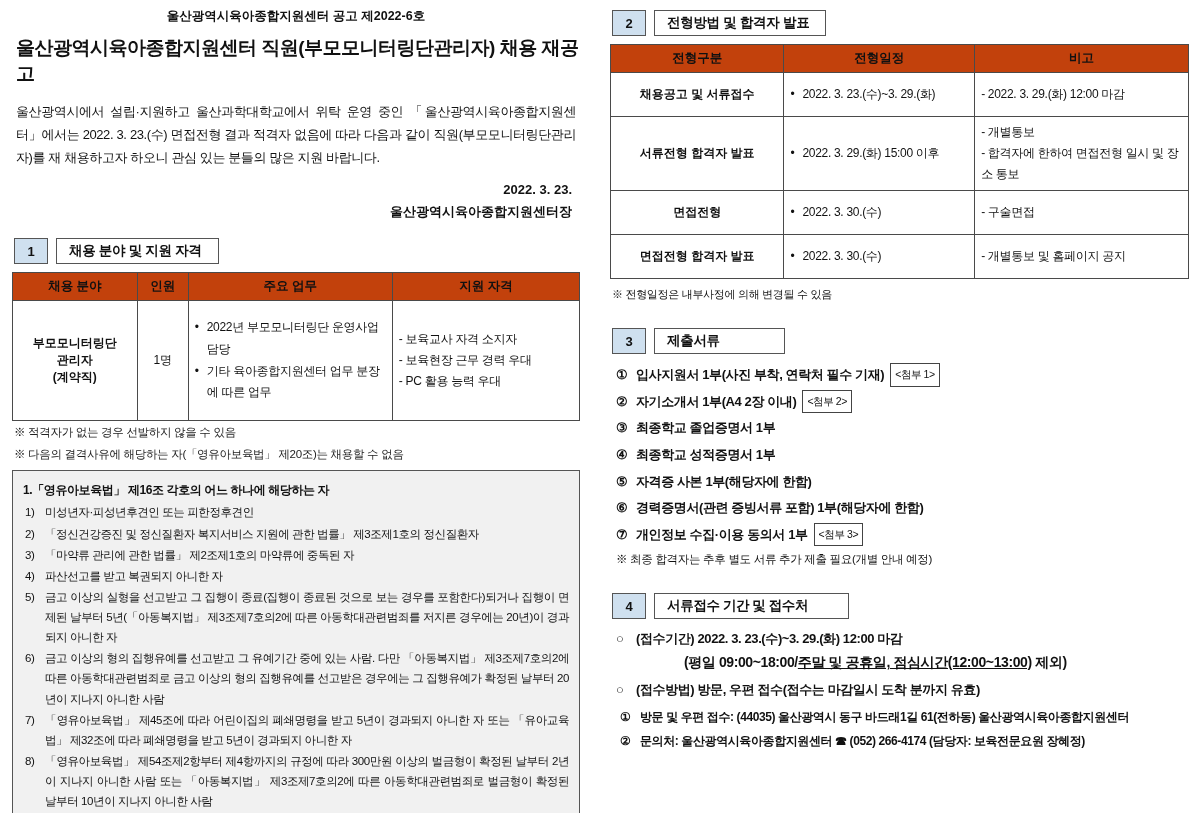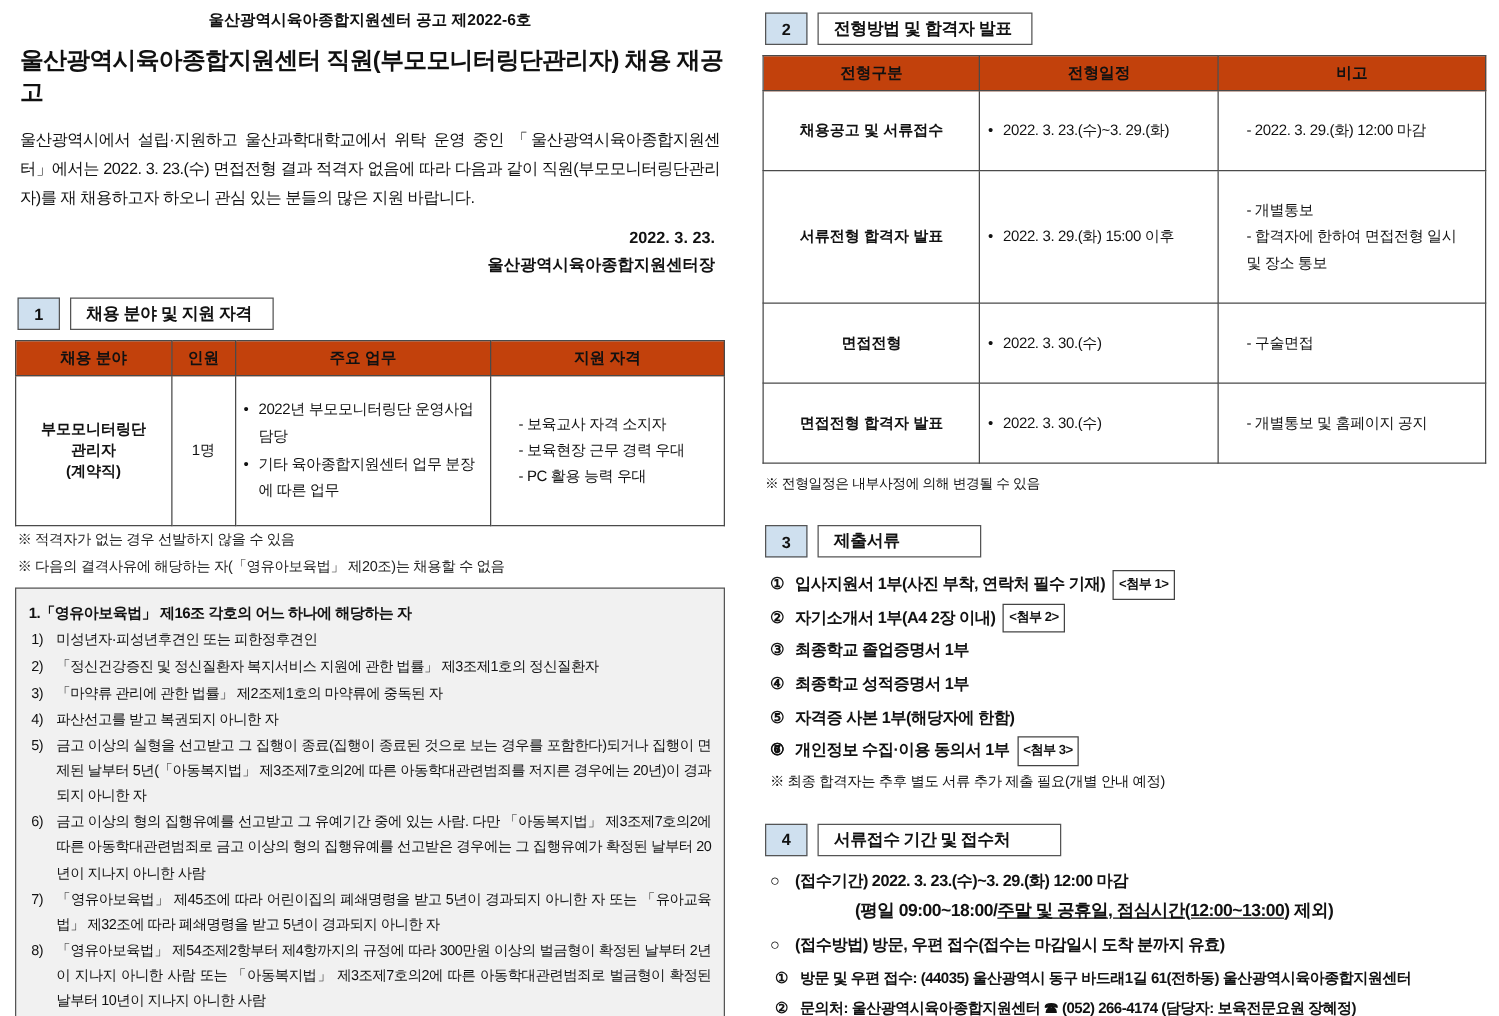--- a/index.html
+++ b/index.html
@@ -105,21 +105,21 @@
     line-height: 1.8;
     font-size: 12px;
     letter-spacing: -0.3px;
   }
   .bullet-list li::before {
     content: "•";
     position: absolute;
     left: 0;
     top: 0;
   }
-  .dash-list { margin: 16px; padding: 0; list-style: none; }
+  .dash-list { margin: 0; padding: 0; list-style: none; }
   .dash-list li {
     line-height: 1.75;
     font-size: 12px;
     letter-spacing: -0.3px;
   }
 
   
   .note {
     font-size: 11.5px;
     line-height: 1.7;
@@ -176,21 +176,21 @@
     padding-left: 20px;
   }
   .circ-list > li > .mk {
     position: absolute; left: 0; top: 0;
     font-weight: bold;
   }
   .tag {
     display: inline-block;
     border: 1px solid #444;
     font-size: 10.5px;
-    font-weight: bold;
+    font-weight: normal;
     padding: 0px 4px;
     margin-left: 6px;
     background: #fff;
     vertical-align: 1px;
   }
   .sub-note {
     font-size: 11.5px;
     letter-spacing: -0.3px;
     margin: 4px 0 0 6px;
     font-weight: normal;
@@ -393,21 +393,21 @@
       <div class="sec-num">3</div>
       <div class="sec-title" style="padding-right:64px;">제출서류</div>
     </div>
 
     <ul class="circ-list">
       <li><span class="mk">①</span><span>입사지원서  1부(사진 부착, 연락처 필수 기재)</span><span class="tag">&lt;첨부 1&gt;</span></li>
       <li><span class="mk">②</span><span>자기소개서  1부(A4 2장 이내)</span><span class="tag">&lt;첨부 2&gt;</span></li>
       <li><span class="mk">③</span><span>최종학교 졸업증명서  1부</span></li>
       <li><span class="mk">④</span><span>최종학교 성적증명서  1부</span></li>
       <li><span class="mk">⑤</span><span>자격증 사본  1부(해당자에 한함)</span></li>
-      <li><span class="mk">⑥</span></li>
+      <li><span class="mk">⑥</span><span>경력증명서(관련 증빙서류 포함)  1부(해당자에 한함)</span></li>
       <li><span class="mk">⑦</span><span>개인정보 수집·이용 동의서  1부</span><span class="tag">&lt;첨부 3&gt;</span></li>
     </ul>
     <div class="sub-note">※ 최종 합격자는 추후 별도 서류 추가 제출 필요(개별 안내 예정)</div>
 
     <div class="sec-head" style="margin-top:26px;">
       <div class="sec-num">4</div>
       <div class="sec-title" style="padding-right:40px;font-family:Liberation Serif, serif;">서류접수 기간 및 접수처</div>
     </div>
 
     <ul class="rx-list">

